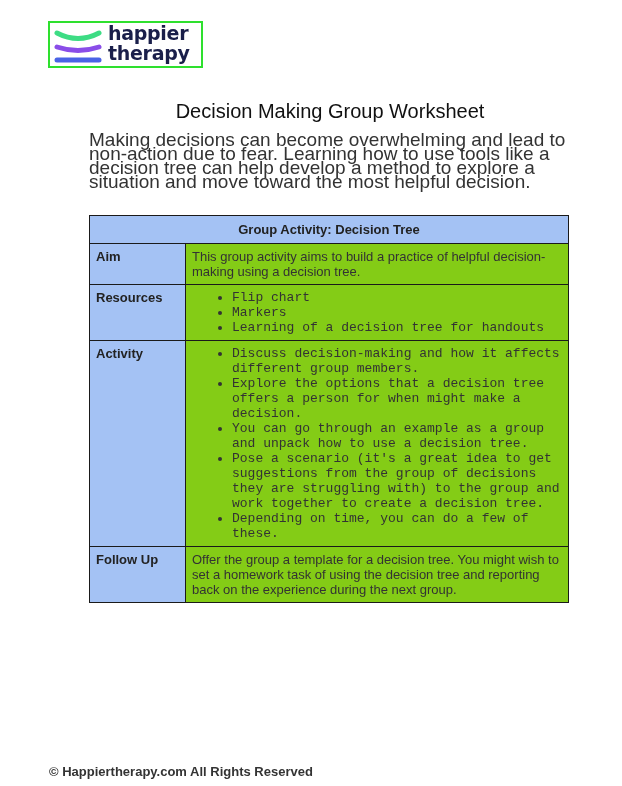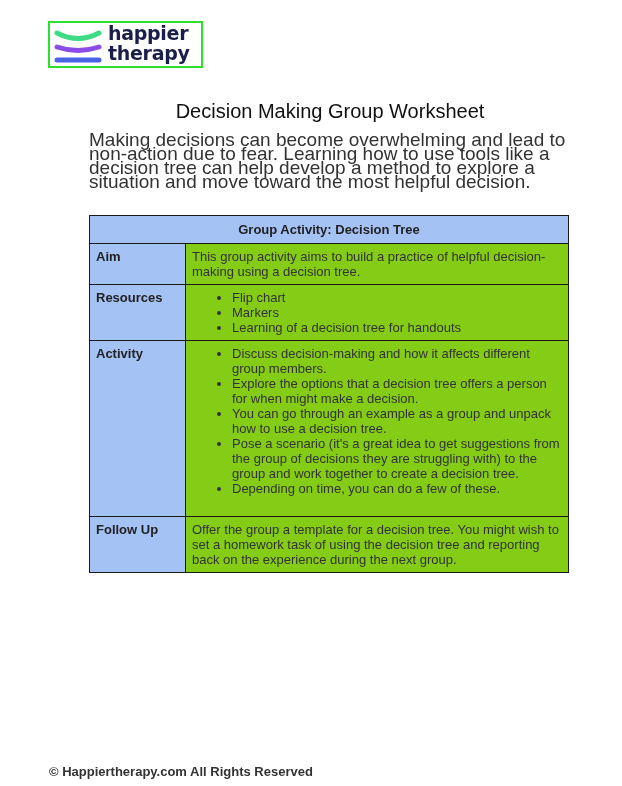--- a/index.html
+++ b/index.html
@@ -89,20 +89,21 @@
       width: 83px;
       color: #222222;
       margin-left: 36px;
     }
     td.content-cell {
       background: #84cc16;
     }
     ul.bullets {
       margin: 0;
       padding-left: 40px;
+      font-family: Liberation Mono, monospace;
     }
     ul.bullets li {
       margin: 0;
       line-height: 15px;
     }
     .activity-row td.content-cell {
       height: 165px;
     }
     .footer {
       position: absolute;

